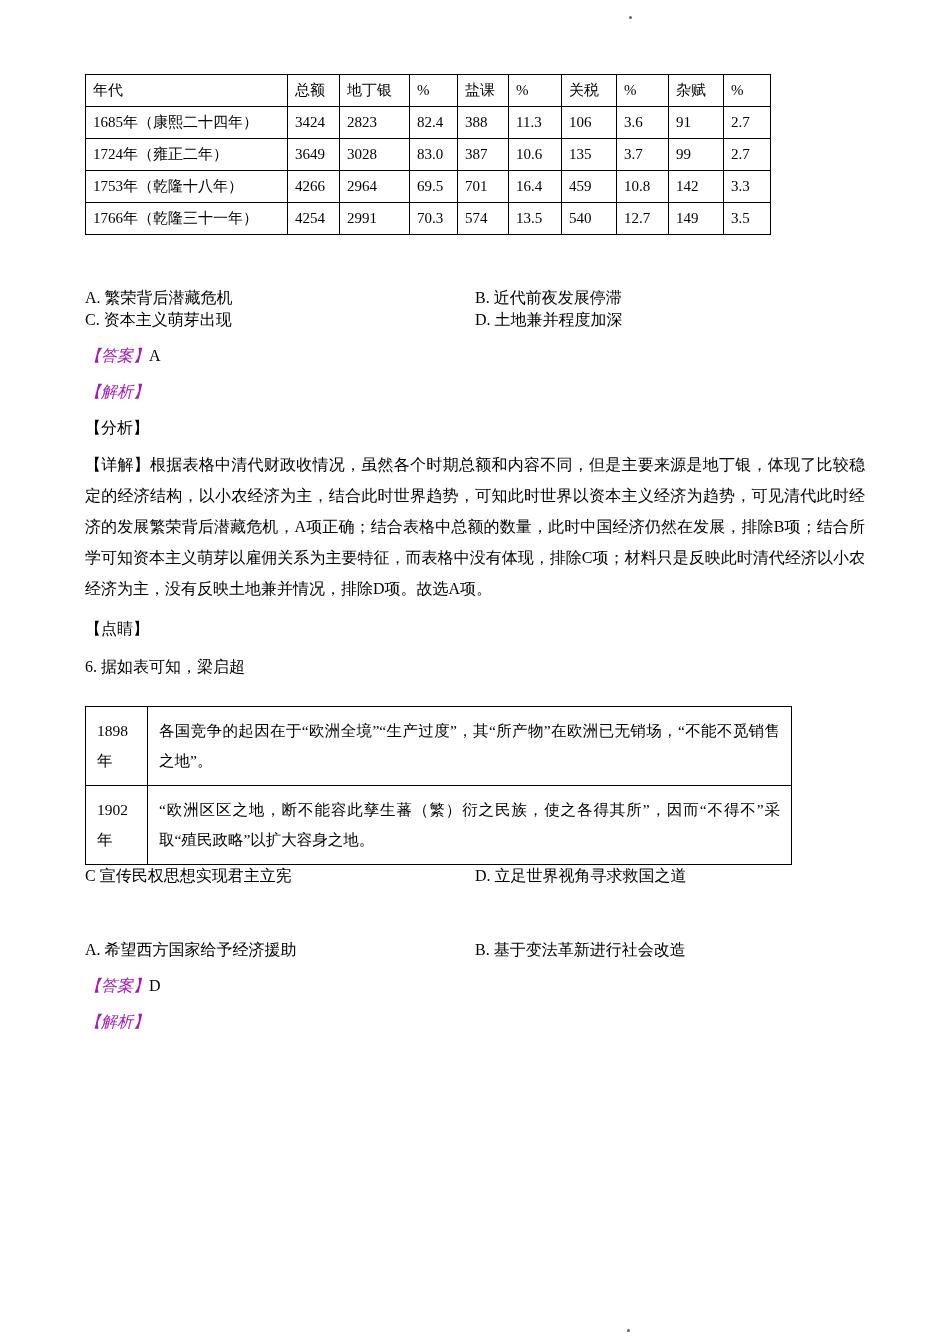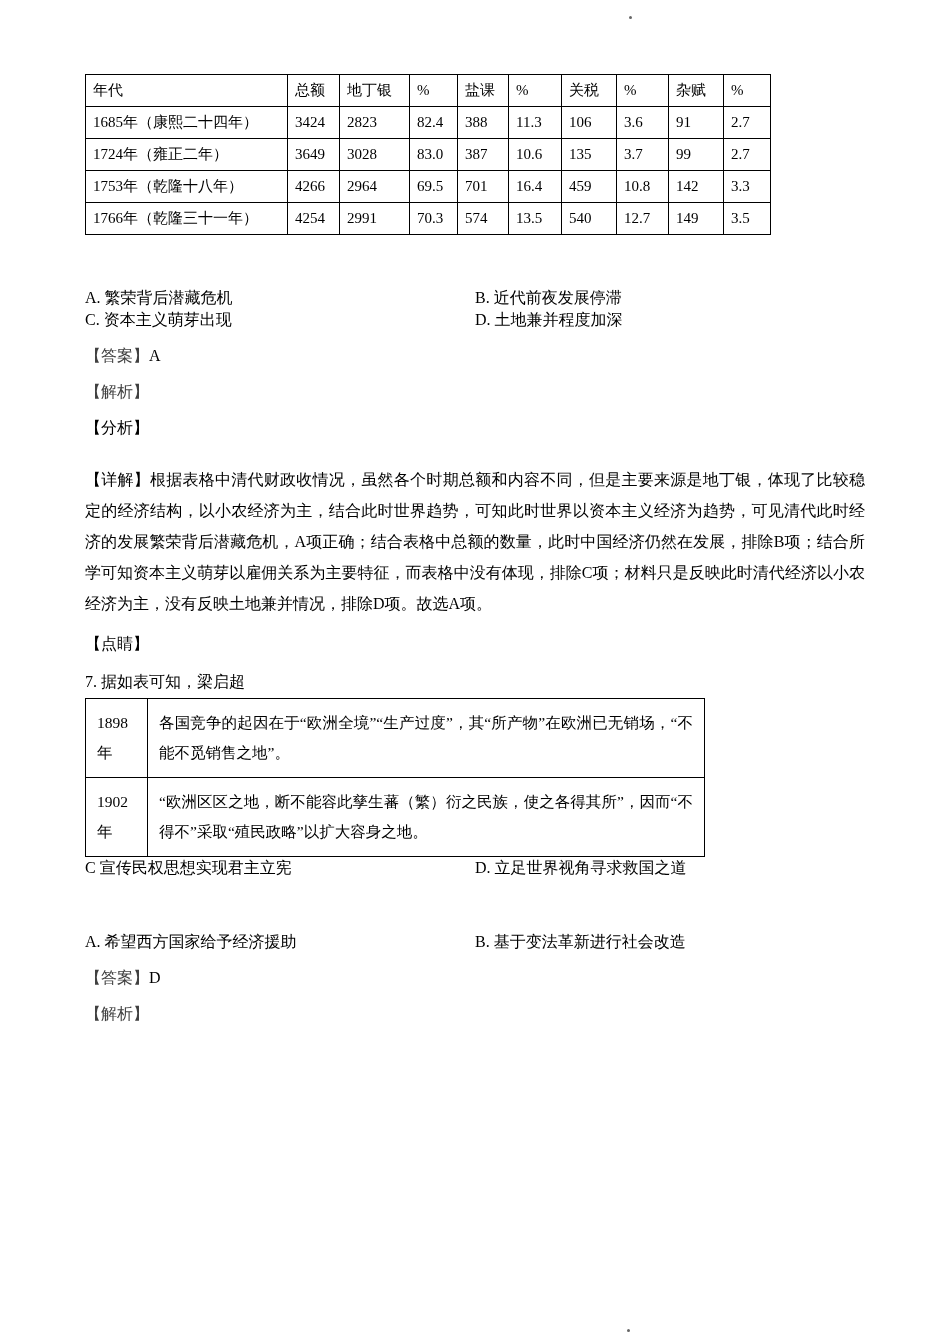--- a/index.html
+++ b/index.html
@@ -33,33 +33,33 @@
     white-space: nowrap;
     overflow: hidden;
   }
 
   
   .optrow { margin-top: 52px; line-height: 22px; }
   .optrow .col-a { display: inline-block; width: 390px; }
   .optrow.second { margin-top: 0; }
 
   .line { margin-top: 14px; line-height: 22px; }
-  .blue { color: #404040; }
+  .blue { color: #a21caf; font-style: italic; }
 
   .detail {
-    margin-top: 25px;
+    margin-top: 10px;
     line-height: 31px;
     text-align: justify;
     width: 780px;
   }
 
   .stem { margin-top: 16px; line-height: 22px; }
 
   
-  table.t2 { border-collapse: collapse; table-layout: fixed; width: 620px; margin-top: 5px; }
+  table.t2 { border-collapse: collapse; table-layout: fixed; width: 707px; margin-top: 28px; }
   .t2 td {
     border: 1px solid #000;
     padding: 9px 11px;
     font-size: 15.5px;
     line-height: 30px;
     vertical-align: middle;
     text-align: justify;
   }
   .t2 td.year { width: 62px; text-align: left; }
 </style>
@@ -156,21 +156,21 @@
   </div>
 
   <p class="line"><span class="blue">【答案】</span><span>A</span></p>
   <p class="line blue">【解析】</p>
   <p class="line">【分析】</p>
 
   <p class="detail"><span>【详解】</span><span>根据表格中清代财政收情况，虽然各个时期总额和内容不同，但是主要来源是地丁银，体现了比较稳定的经济结构，以小农经济为主，结合此时世界趋势，可知此时世界以资本主义经济为趋势，可见清代此时经济的发展繁荣背后潜藏危机，A项正确；结合表格中总额的数量，此时中国经济仍然在发展，排除B项；结合所学可知资本主义萌芽以雇佣关系为主要特征，而表格中没有体现，排除C项；材料只是反映此时清代经济以小农经济为主，没有反映土地兼并情况，排除D项。故选A项。</span></p>
 
   <p class="line">【点睛】</p>
 
-  <p class="stem">7. 据如表可知，梁启超</p>
+  <p class="stem">6. 据如表可知，梁启超</p>
 
   <table class="t2">
     <tbody>
       <tr>
         <td class="year">1898年</td>
         <td>各国竞争的起因在于“欧洲全境”“生产过度”，其“所产物”在欧洲已无销场，“不能不觅销售之地”。</td>
       </tr>
       <tr>
         <td class="year">1902年</td>
         <td>“欧洲区区之地，断不能容此孳生蕃（繁）衍之民族，使之各得其所”，因而“不得不”采取“殖民政略”以扩大容身之地。</td>

